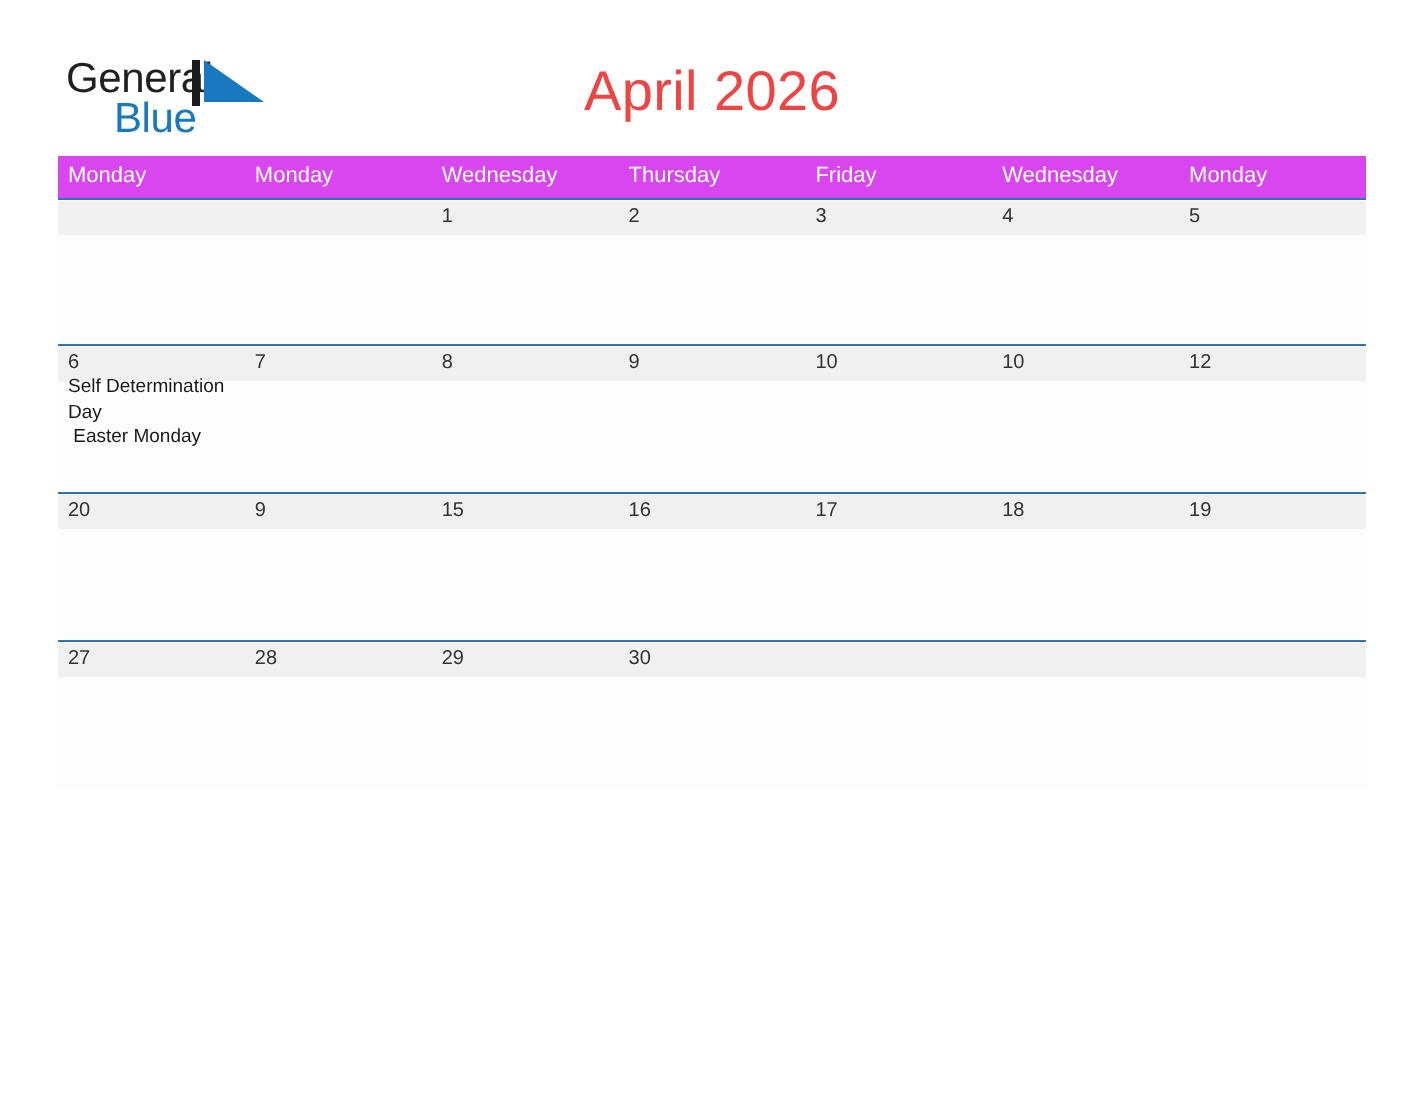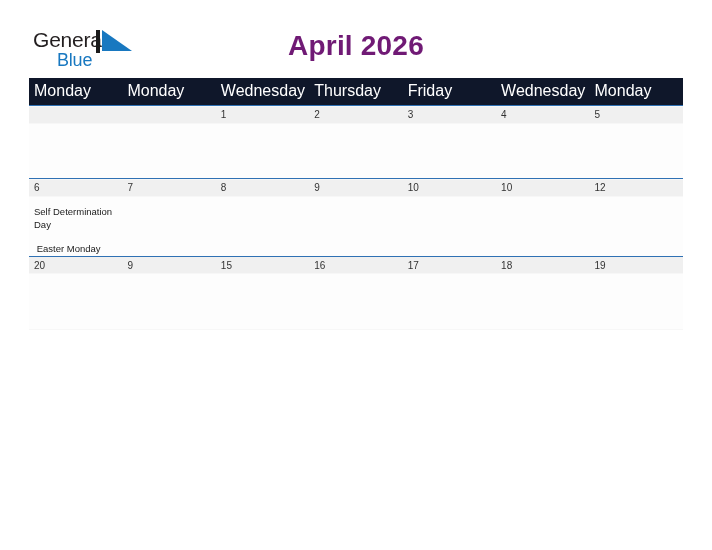--- a/index.html
+++ b/index.html
@@ -36,43 +36,43 @@
     font-size: 21px;
     color: #231f20;
     letter-spacing: -0.2px;
     line-height: 22px;
     white-space: nowrap;
   }
   .logo-blue {
     position: absolute;
     left: 24px;
     top: 20px;
-    font-size: 18px;
+    font-size: 21px;
     color: #1878c0;
     letter-spacing: -0.2px;
     line-height: 22px;
     white-space: nowrap;
   }
   .logo-mark {
     position: absolute;
     left: 63px;
     top: 1px;
     width: 38px;
     height: 23px;
   }
 
   .cal-title {
     position: absolute;
     left: 0;
     right: 0;
     top: 30px;
     text-align: center;
     font-size: 28px;
-    color: #701a75;
-    font-weight: bold;
+    color: #ef4444;
+    font-weight: normal;
     margin: 0;
     letter-spacing: 0.2px;
   }
 
   .cal-location {
     position: absolute;
     right: 29px;
     top: 45px;
     font-size: 15px;
     color: #231f20;
@@ -85,23 +85,23 @@
     left: 29px;
     top: 78px;
     width: 654px;
   }
   table.cal {
     width: 654px;
     border-collapse: collapse;
     table-layout: fixed;
   }
   table.cal th {
-    background: #0f172a;
+    background: #d946ef;
     color: #ffffff;
-    font-size: 16px;
+    font-size: 11px;
     font-weight: normal;
     text-align: left;
     padding: 4px 0 5px 5px;
     height: 9px;
     border: none;
   }
   table.cal td.daycell {
     vertical-align: top;
     padding: 0;
     border: none;
@@ -129,21 +129,20 @@
     box-sizing: border-box;
   }
   .events {
     padding: 1px 3px 0 5px;
   }
   .event {
     font-size: 9.5px;
     color: #1a1a1a;
     line-height: 12.5px;
     white-space: pre-wrap;
-    margin-top: 12px;
   }
 </style>
 </head>
 <body>
 
 <div class="page-header">
 
   <div class="logo">
     <span class="logo-general">General</span>
     <span class="logo-blue">Blue</span>
@@ -240,15 +239,38 @@
           <td class="daycell">
             <div class="daynum">17</div>
           </td>
           <td class="daycell">
             <div class="daynum">18</div>
           </td>
           <td class="daycell">
             <div class="daynum">19</div>
           </td>
         </tr>
+        <tr class="week-row">
+          <td class="daycell">
+            <div class="daynum">27</div>
+          </td>
+          <td class="daycell">
+            <div class="daynum">28</div>
+          </td>
+          <td class="daycell">
+            <div class="daynum">29</div>
+          </td>
+          <td class="daycell">
+            <div class="daynum">30</div>
+          </td>
+          <td class="daycell">
+            <div class="daynum"></div>
+          </td>
+          <td class="daycell">
+            <div class="daynum"></div>
+          </td>
+          <td class="daycell">
+            <div class="daynum"></div>
+          </td>
+        </tr>
       </tbody>
   </table>
 </div>
 
 </body></html>

